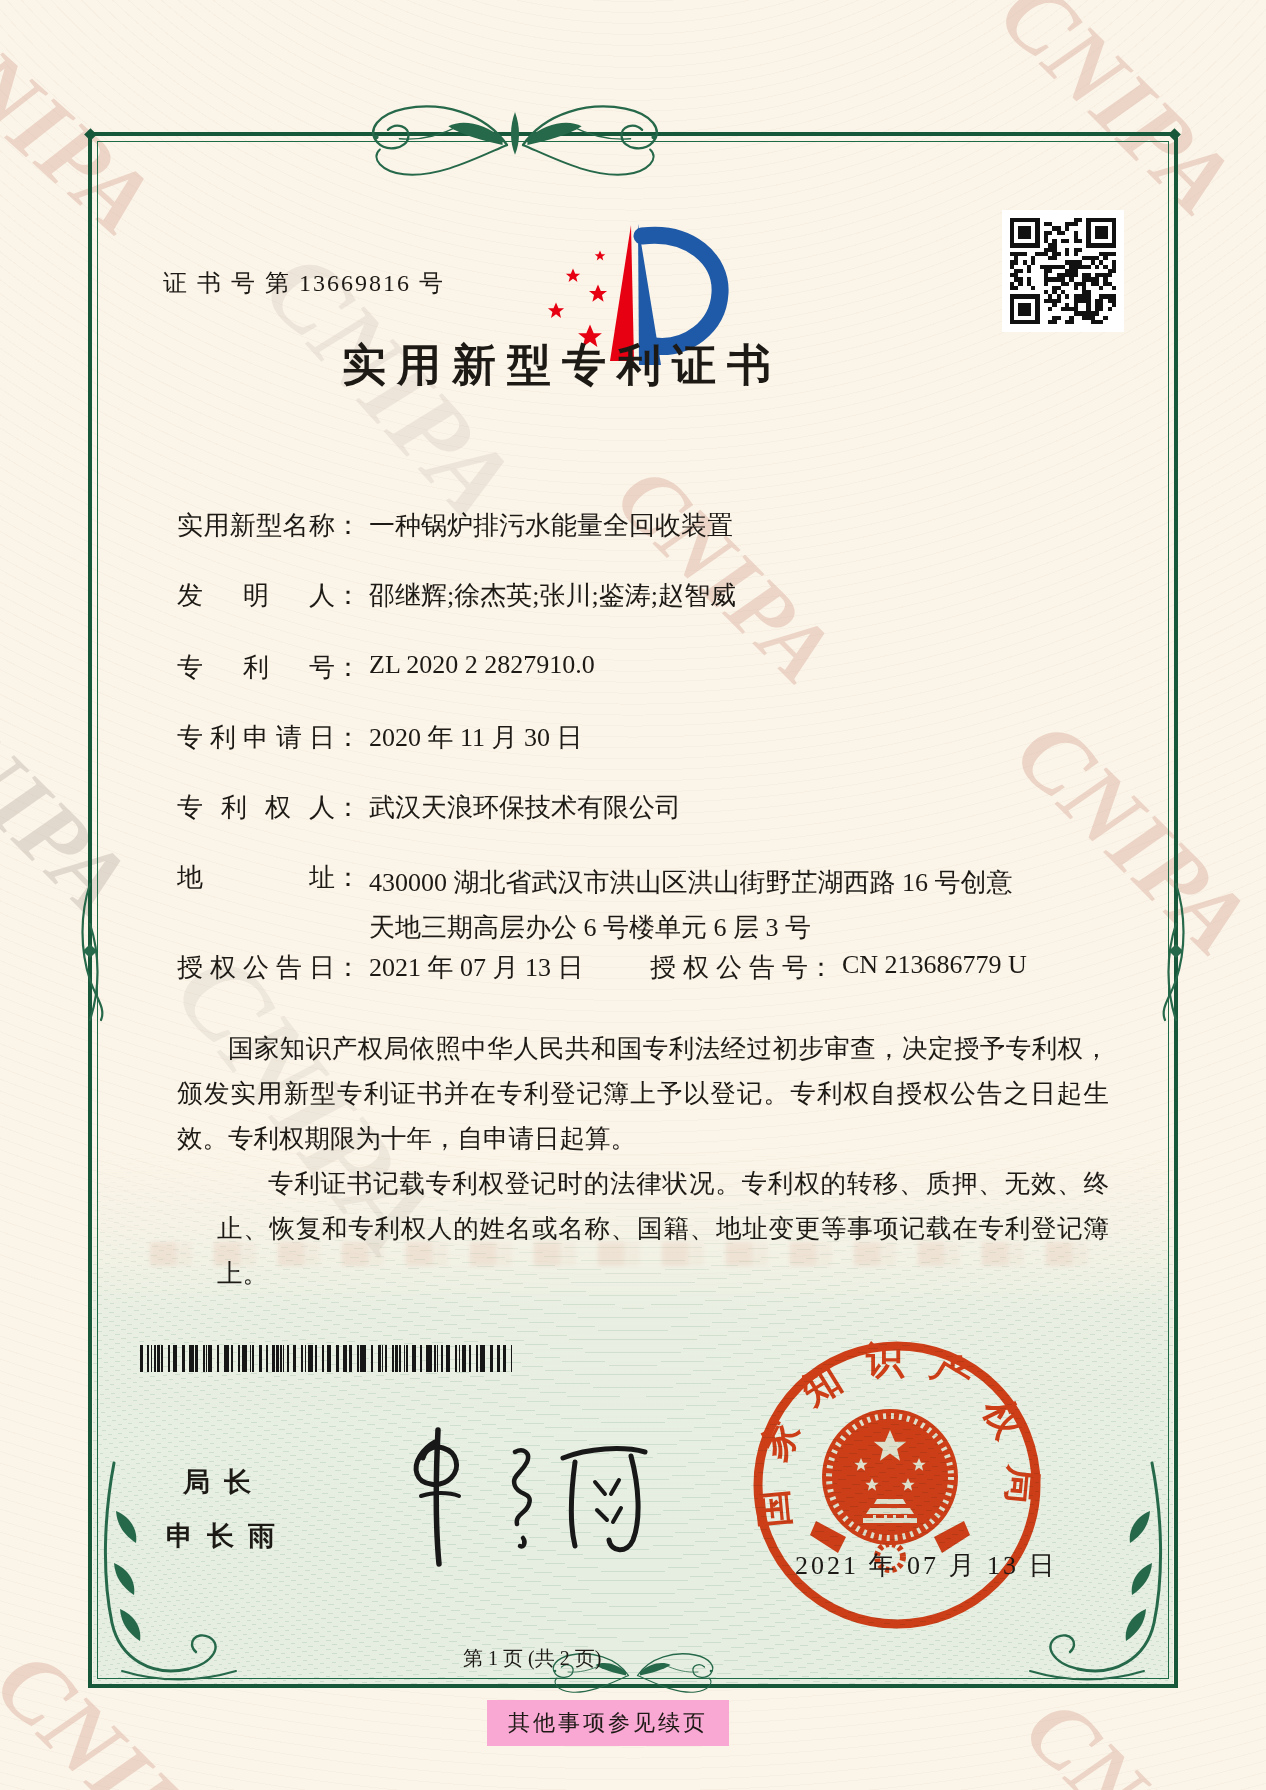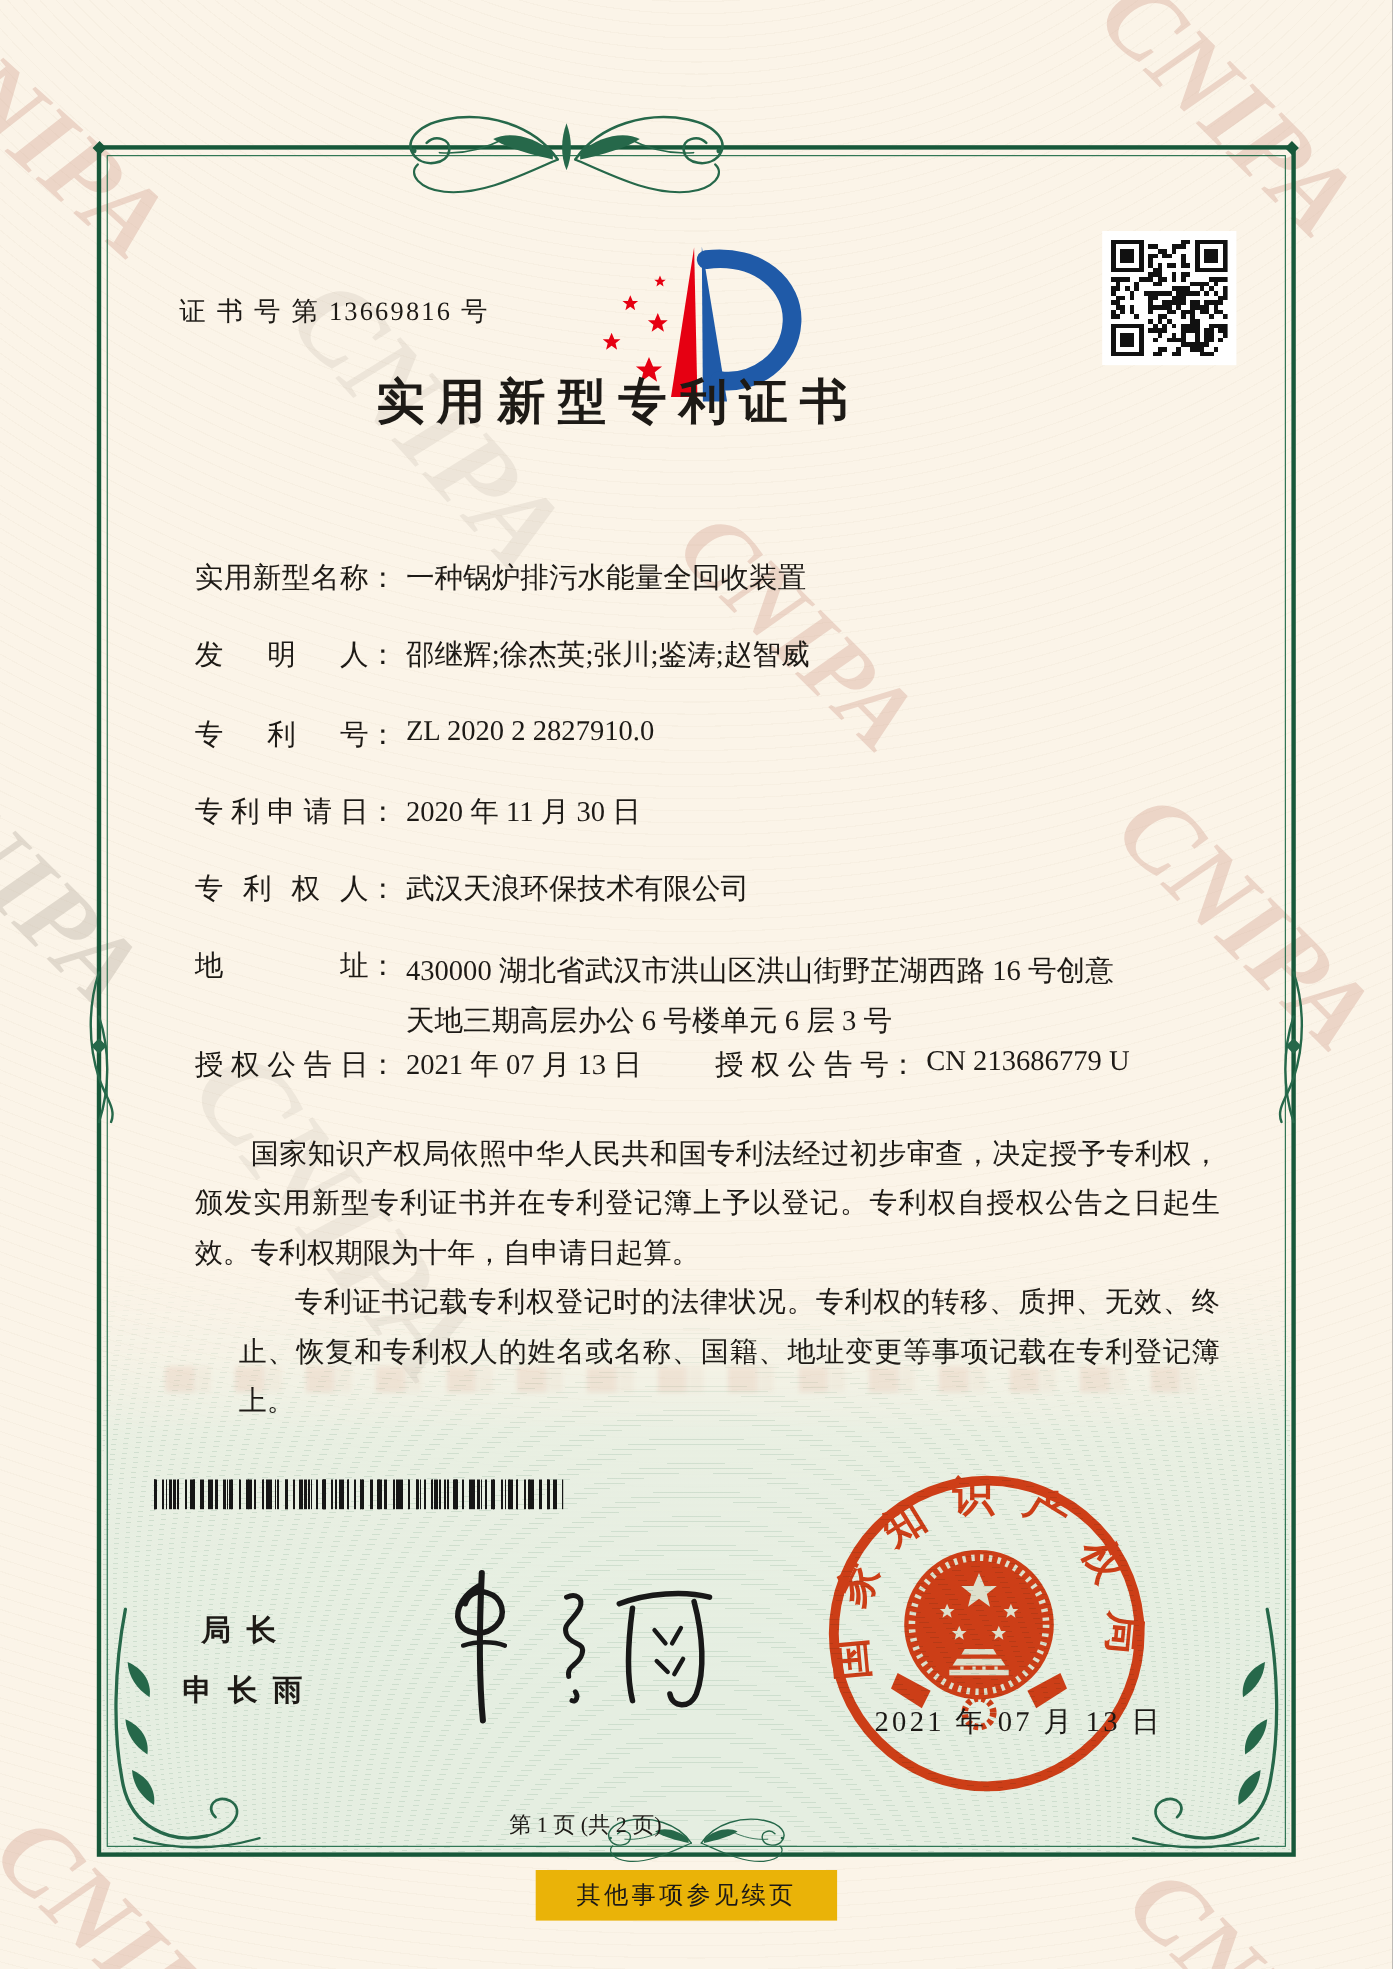--- a/index.html
+++ b/index.html
@@ -56,21 +56,21 @@
       repeating-linear-gradient(90deg,#161616 0 3px,rgba(0,0,0,0) 3px 17px),
       repeating-linear-gradient(90deg,#161616 0 1px,rgba(0,0,0,0) 1px 11px);}
   .signer-title{left:183px;top:1464px;font-size:27px;font-weight:bold;letter-spacing:14px;
     font-family:"Liberation Sans","DejaVu Sans",sans-serif;z-index:5;}
   .signer-name{left:166px;top:1518px;font-size:27px;font-weight:bold;letter-spacing:14px;
     font-family:Liberation Sans, sans-serif;z-index:5;}
   .signature{left:383px;top:1422px;z-index:5;}
   .seal{left:737px;top:1325px;z-index:5;mix-blend-mode:multiply;opacity:0.96;}
   .seal-date{left:795px;top:1548px;width:310px;font-size:26px;letter-spacing:3px;color:#1b1815;z-index:6;white-space:nowrap;}
   .page-indicator{left:463px;top:1645px;width:280px;font-size:20px;z-index:5;}
-  .footer-note{left:487px;top:1700px;width:274px;height:46px;background:#eab308;z-index:5;
+  .footer-note{left:487px;top:1700px;width:242px;height:46px;background:#f9a8d4;z-index:5;
     display:flex;align-items:center;justify-content:center;font-size:22px;letter-spacing:3px;}
 </style>
 </head>
 <body>
 
 <div class="page">
 
   <svg width="0" height="0" style="position:absolute" aria-hidden="true">
     <defs>
       <polygon id="star" points="0,-10 2.94,-3.09 9.51,-3.09 4.19,1.18 5.88,8.09 0,3.82 -5.88,8.09 -4.19,1.18 -9.51,-3.09 -2.94,-3.09"></polygon>

